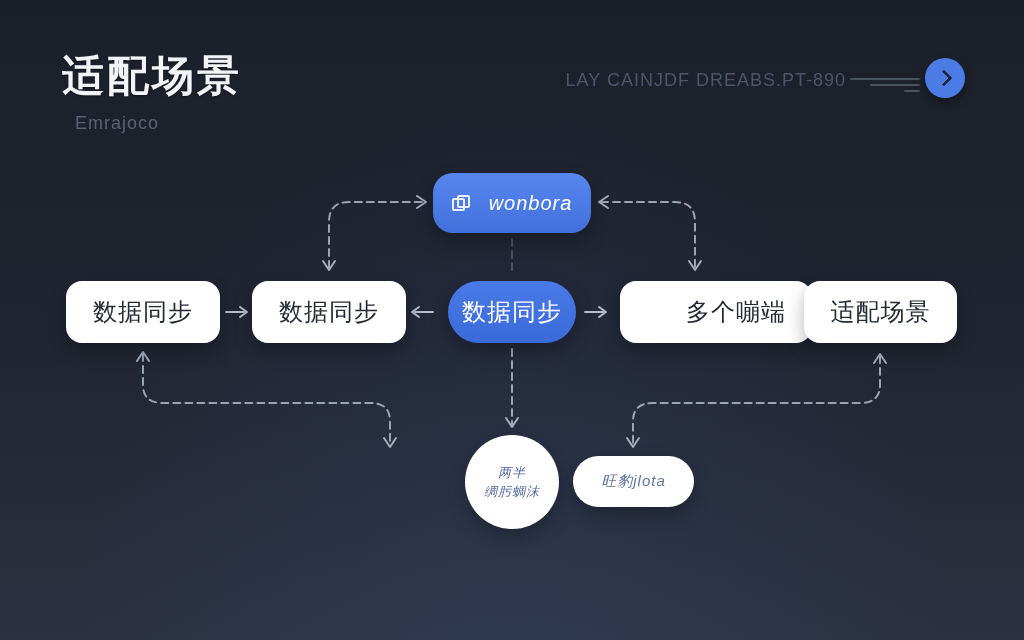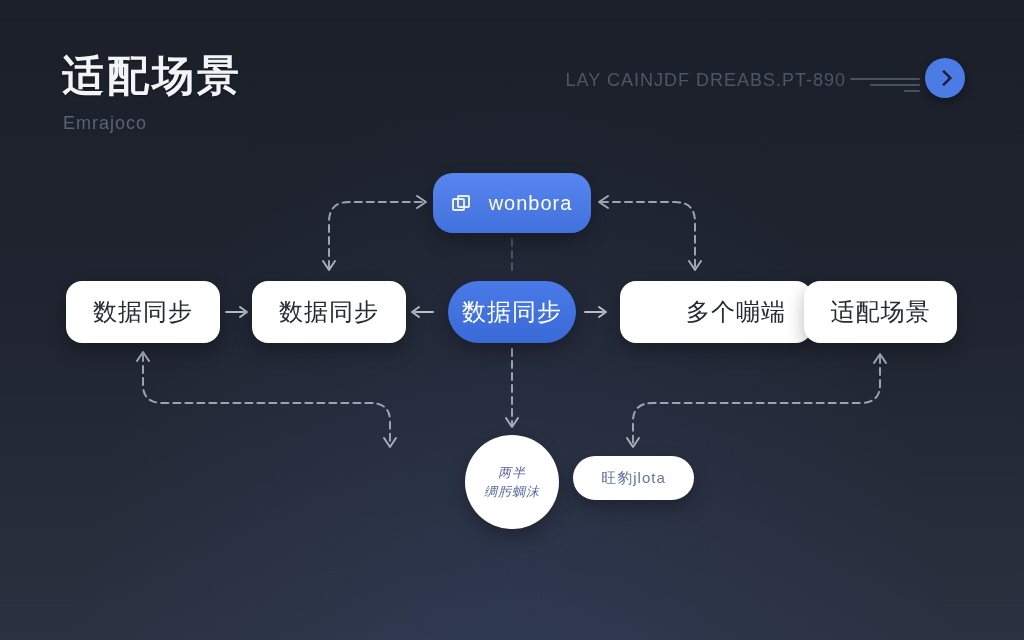--- a/index.html
+++ b/index.html
@@ -10,21 +10,21 @@
       radial-gradient(ellipse at 50% 118%, rgba(62,84,134,0.28), rgba(62,84,134,0) 62%),
       linear-gradient(180deg,#1a1f29 0%,#202531 52%,#2b3140 100%);
   }
   
   .title{
     position:absolute;left:62px;top:48px;
     font-size:42px;font-weight:bold;color:#f2f4f7;letter-spacing:3px;
     text-shadow:0 1px 2px rgba(0,0,0,.4);
   }
   .subtitle{
-    position:absolute;left:63px;top:113px;
+    position:absolute;left:75px;top:113px;
     font-size:18px;color:#5a6373;letter-spacing:1px;
   }
   .caption{
     position:absolute;top:70px;right:178px;
     font-size:18px;color:#4d5666;letter-spacing:1px;white-space:nowrap;
   }
   .deco-lines{position:absolute;top:74px;right:104px;width:70px;}
   .deco-lines i{display:block;height:2px;background:#49525f;margin:4px 0 0 auto;border-radius:1px;}
   .deco-lines i:nth-child(1){width:70px;}
   .deco-lines i:nth-child(2){width:50px;}
@@ -42,35 +42,35 @@
   .node{
     position:absolute;display:flex;align-items:center;justify-content:center;
     background:#ffffff;color:#262b33;border-radius:16px;
     font-size:24px;letter-spacing:1px;
     box-shadow:0 8px 18px rgba(0,0,0,.28);
   }
   .node.blue{color:#ffffff;}
   .hub{
     left:433px;top:173px;width:158px;height:60px;border-radius:20px;
     background:linear-gradient(180deg,#5886ef 0%,#4271dd 100%);
-    font-size:20px;gap:20px;letter-spacing:1px;
+    font-size:20px;gap:20px;letter-spacing:1px;font-style:italic;
   }
   .center-pill{
     left:448px;top:281px;width:128px;height:62px;border-radius:31px;
     background:linear-gradient(180deg,#4a79e8 0%,#3a6ad8 100%);
   }
   .b1{left:66px;top:281px;width:154px;height:62px;}
   .b2{left:252px;top:281px;width:154px;height:62px;}
   .b4{left:620px;top:281px;width:152px;height:62px;padding-left:40px;}
   .b5{left:804px;top:281px;width:153px;height:62px;}
   .pill-sm{
     font-size:15px;color:#64779f;letter-spacing:1px;border-radius:27px;
   }
   .p1{left:330px;top:455px;width:121px;height:53px;}
-  .p3{left:573px;top:456px;width:121px;height:44px;border-radius:26px;}
+  .p3{left:573px;top:456px;width:121px;height:51px;border-radius:26px;font-style:italic;}
   .circle{
     left:465px;top:435px;width:94px;height:94px;border-radius:50%;
     flex-direction:column;font-size:13px;color:#5568a0;letter-spacing:1px;line-height:19px;font-style:italic;
   }
   
   .copy-ic{position:relative;width:17px;height:16px;flex:0 0 auto;}
   .copy-ic::before{
     content:"";position:absolute;left:0;top:3px;width:9px;height:9px;
     border:2px solid #eaf0ff;border-radius:2px;
   }

